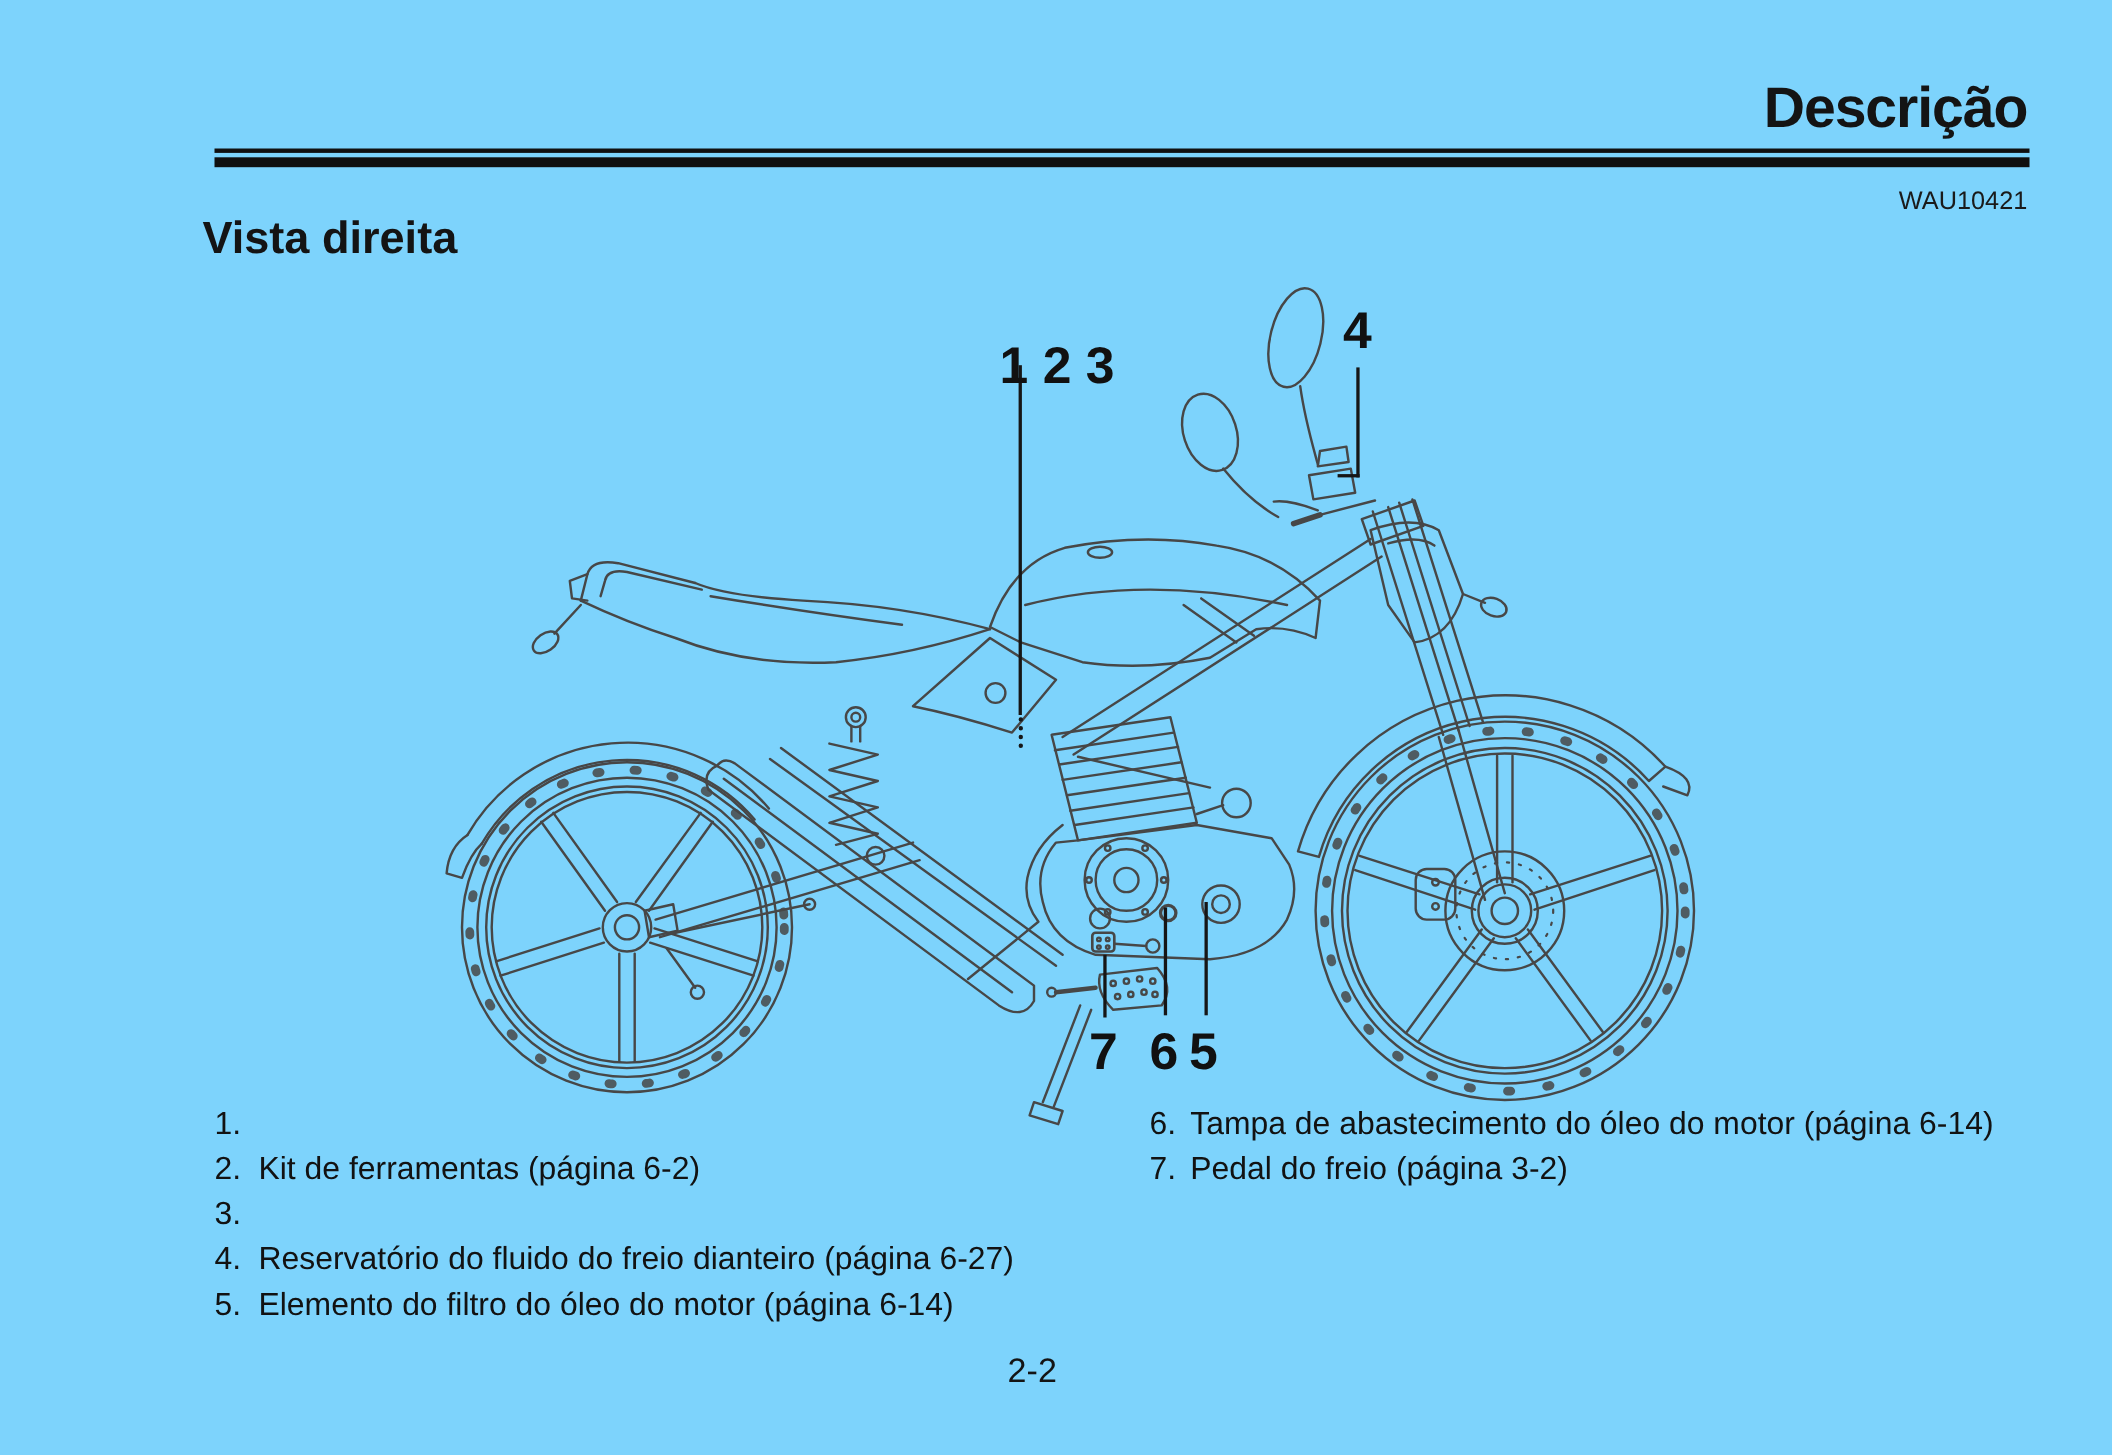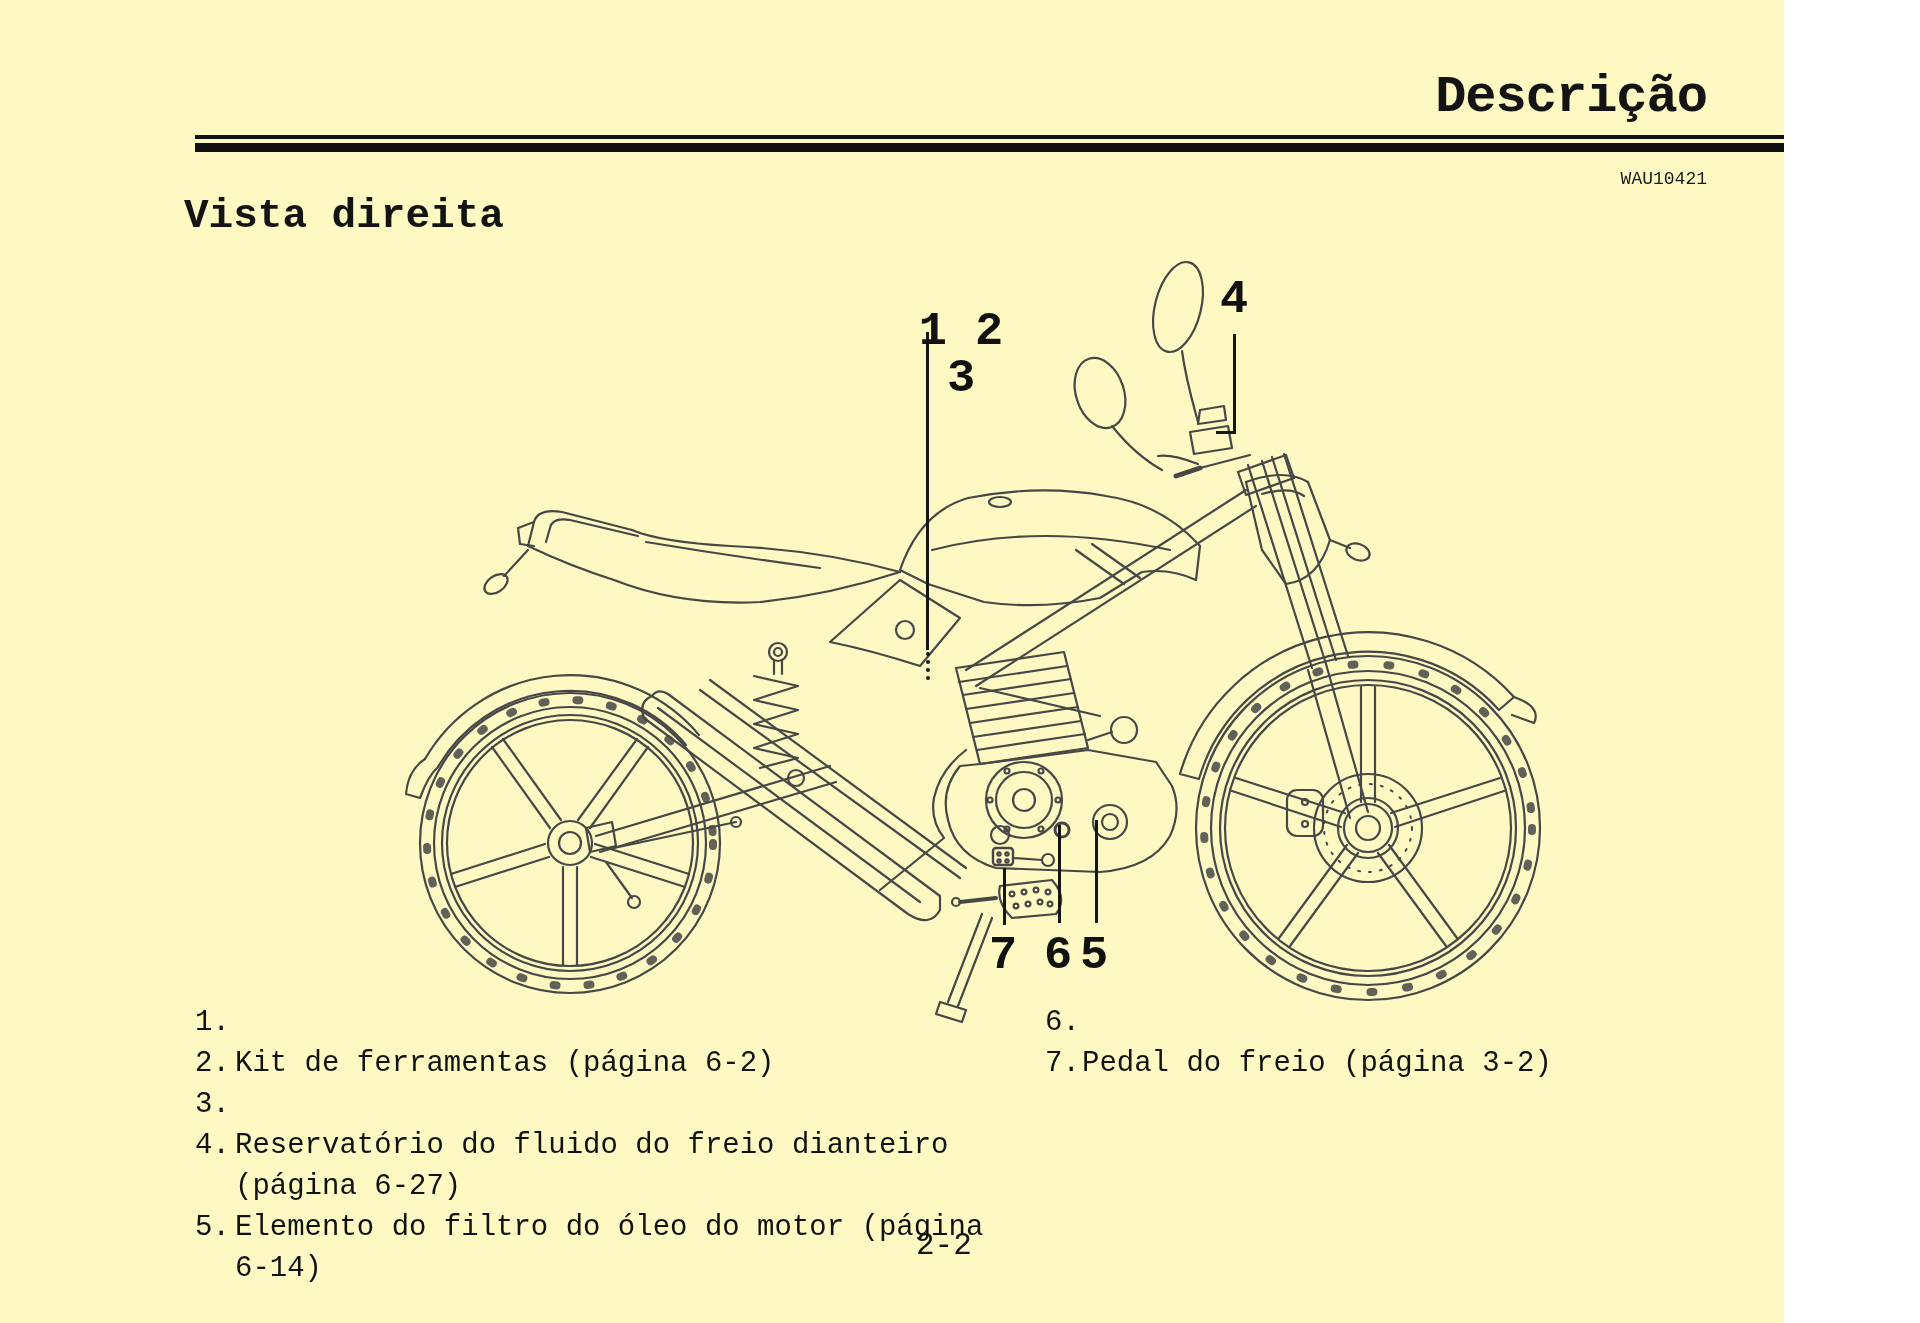--- a/index.html
+++ b/index.html
@@ -1,34 +1,34 @@
 <!DOCTYPE html>
 <html><head>
 <meta charset="utf-8">
 <style>
   html,body{margin:0;padding:0;background:#ffffff;}
   .page{
     position:relative;
-    width:1784px;height:1323px;
-    background:#fef9c3;
-    font-family:Liberation Mono, monospace;
+    width:1920px;height:1323px;
+    background:#7dd3fc;
+    font-family:Liberation Sans, sans-serif;
     color:#141414;
     overflow:hidden;
   }
   
   .doc-title{
     position:absolute;right:77px;top:72px;
     font-size:52px;font-weight:bold;letter-spacing:-1px;line-height:1;
   }
   .rule{position:absolute;left:195px;width:1650px;background:#101010;}
   .rule-thin{top:135px;height:4px;}
   .rule-thick{top:143px;height:9px;}
   .doc-code{
     position:absolute;right:77px;top:170px;
-    font-size:18px;line-height:1.1;color:#1a1a1a;
+    font-size:23px;line-height:1.1;color:#1a1a1a;
   }
   .section-title{
     position:absolute;left:184px;top:196px;
     font-size:41px;font-weight:bold;line-height:1;
   }
   
   .figure-svg{position:absolute;left:400px;top:250px;width:1160px;height:780px;}
   .callout{
     position:absolute;font-size:47px;font-weight:bold;line-height:1;
     text-align:center;color:#111;
@@ -279,20 +279,21 @@
     </div>
     <div class="legend-row">
       <span class="legend-num">5.</span>
       <span>Elemento do filtro do óleo do motor (página 6-14)</span>
     </div>
   </div>
 
   <div class="legend legend-right">
     <div class="legend-row">
       <span class="legend-num">6.</span>
+      <span>Tampa de abastecimento do óleo do motor (página 6-14)</span>
     </div>
     <div class="legend-row">
       <span class="legend-num">7.</span>
       <span>Pedal do freio (página 3-2)</span>
     </div>
   </div>
 
   <div class="page-num">2-2</div>
 
 </div>

